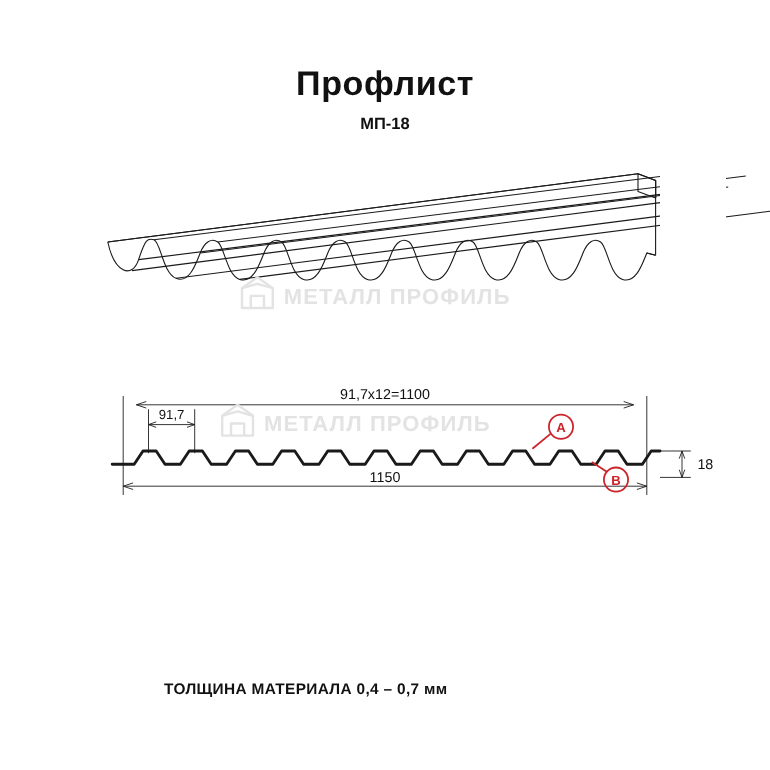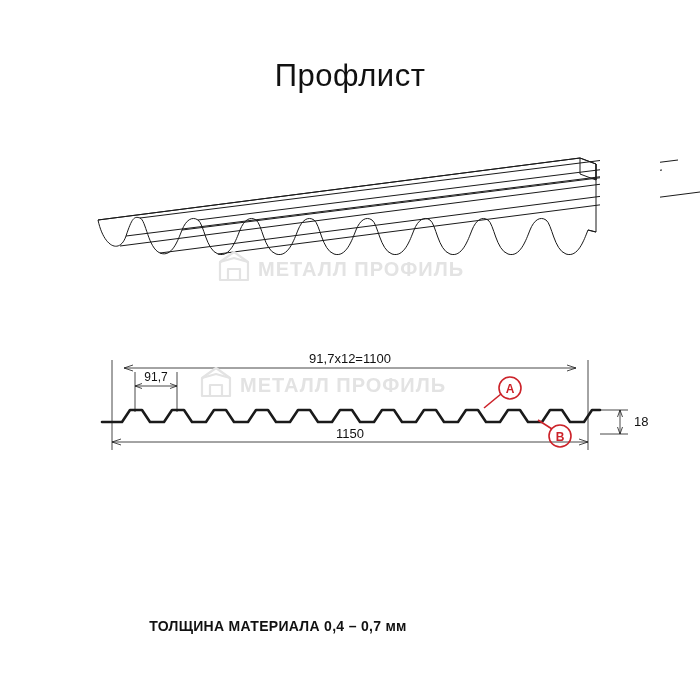--- a/index.html
+++ b/index.html
@@ -20,21 +20,21 @@
     width: 700px;
     height: 700px;
   }
   .title {
     position: absolute;
     top: 58px;
     left: 0;
     width: 700px;
     text-align: center;
     font-size: 31px;
-    font-weight: normal;
+    font-weight: bold;
     letter-spacing: 0.5px;
     color: #111111;
   }
   .subtitle {
     position: absolute;
     top: 104px;
     left: 0;
     width: 700px;
     text-align: center;
     font-size: 15px;
@@ -89,20 +89,21 @@
     font-weight: bold;
     fill: #cc2229;
   }
 </style>
 </head>
 <body>
 
 <div class="page">
 
   <div class="title">Профлист</div>
+  <div class="subtitle">МП-18</div>
 
   <div class="iso-wrap">
     <svg width="580" height="170" viewBox="0 0 580 170">
       <g fill="none" stroke="#1a1a1a" stroke-width="1" stroke-linejoin="round">
 
         <path d="M38 80 L520 18"></path>
 
         <path d="M520 18 L536 24 L536 40 L520 34 Z"></path>
 
         <path d="M38 80

